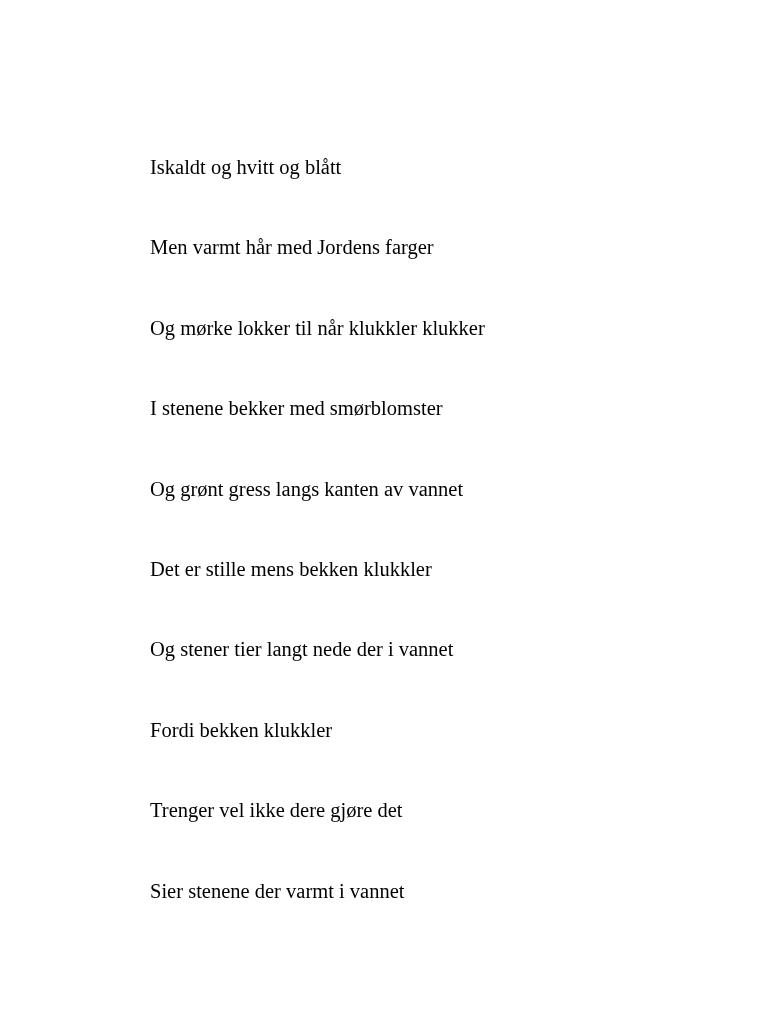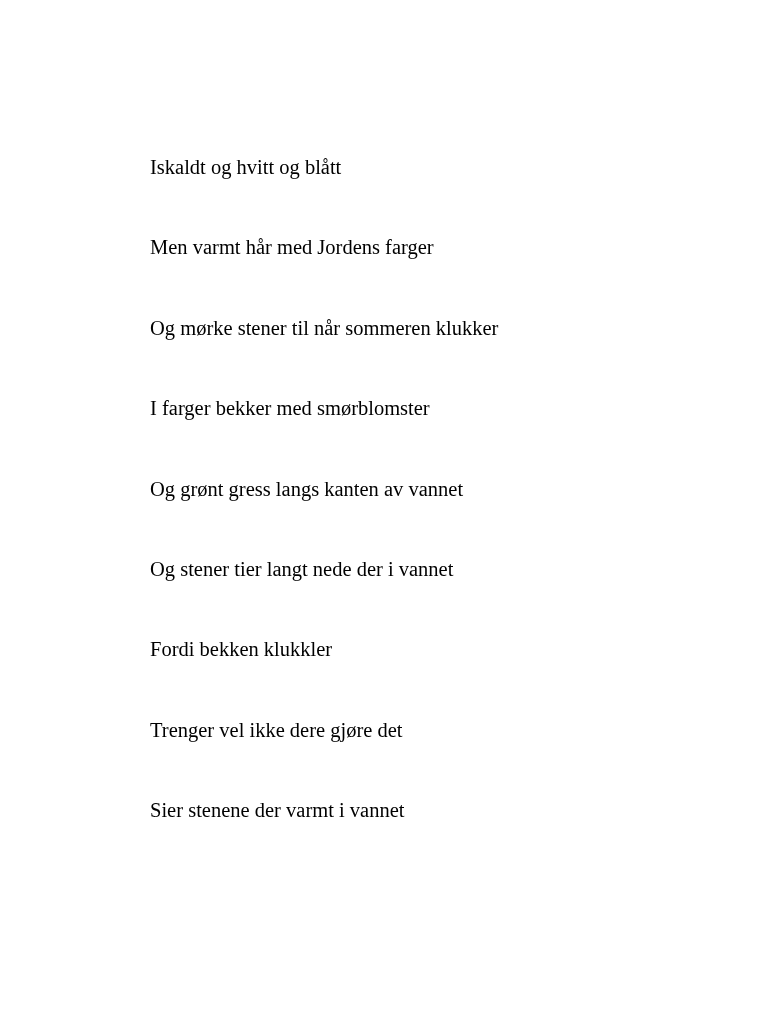--- a/index.html
+++ b/index.html
@@ -39,23 +39,24 @@
 </style>
 </head>
 <body>
 
 <div class="page">
   <div class="poem">
 
     <div class="stanza">
       <span class="line">Iskaldt og hvitt og blått</span>
       <span class="line">Men varmt hår med Jordens farger</span>
-      <span class="line">Og mørke stener til når sommeren klukker</span>
-      <span class="line">I farger bekker med smørblomster</span>
+      <span class="line">Og mørke lokker til når klukkler klukker</span>
+      <span class="line">I stenene bekker med smørblomster</span>
       <span class="line">Og grønt gress langs kanten av vannet</span>
+      <span class="line">Det er stille mens bekken klukkler</span>
       <span class="line">Og stener tier langt nede der i vannet</span>
       <span class="line">Fordi bekken klukkler</span>
       <span class="line">Trenger vel ikke dere gjøre det</span>
       <span class="line">Sier stenene der varmt i vannet</span>
       
       
       
     </div>
 
     

